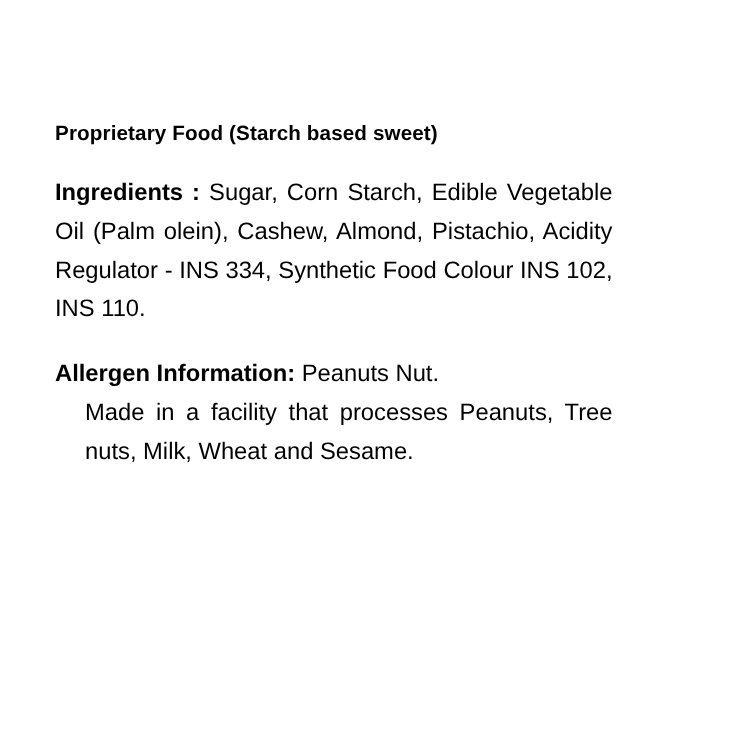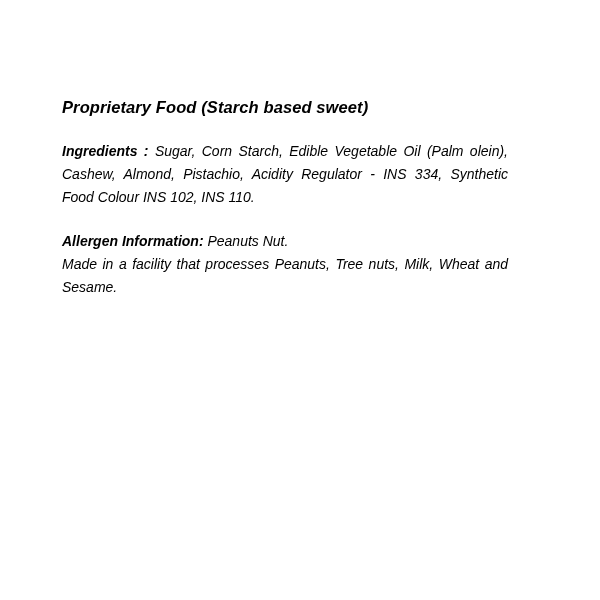--- a/index.html
+++ b/index.html
@@ -9,48 +9,48 @@
   body {
     width: 600px;
     height: 600px;
     background: #ffffff;
     font-family: "Liberation Sans", sans-serif;
     color: #000000;
     overflow: hidden;
   }
   .label-sheet {
     position: absolute;
-    left: 62px;
+    left: 44px;
     top: 96px;
     width: 446px;
-    font-style: italic;
   }
   .product-title {
     font-size: 16.5px;
     font-weight: bold;
     line-height: 1.35;
     margin: 0 0 22px 0;
     letter-spacing: 0.1px;
   }
   .para {
-    font-size: 14px;
+    font-size: 19px;
     line-height: 1.62;
     text-align: justify;
     text-justify: inter-word;
     margin: 0;
   }
   .para-ingredients {
     margin-bottom: 22px;
   }
   .para-allergen-lead {
     margin-bottom: 0;
     text-align: left;
   }
   .para-allergen-body {
     margin-top: 0;
+    margin-left: 24px;
   }
   .bold {
     font-weight: bold;
   }
   .inline {
     display: inline;
   }
 </style>
 </head>
 <body>

